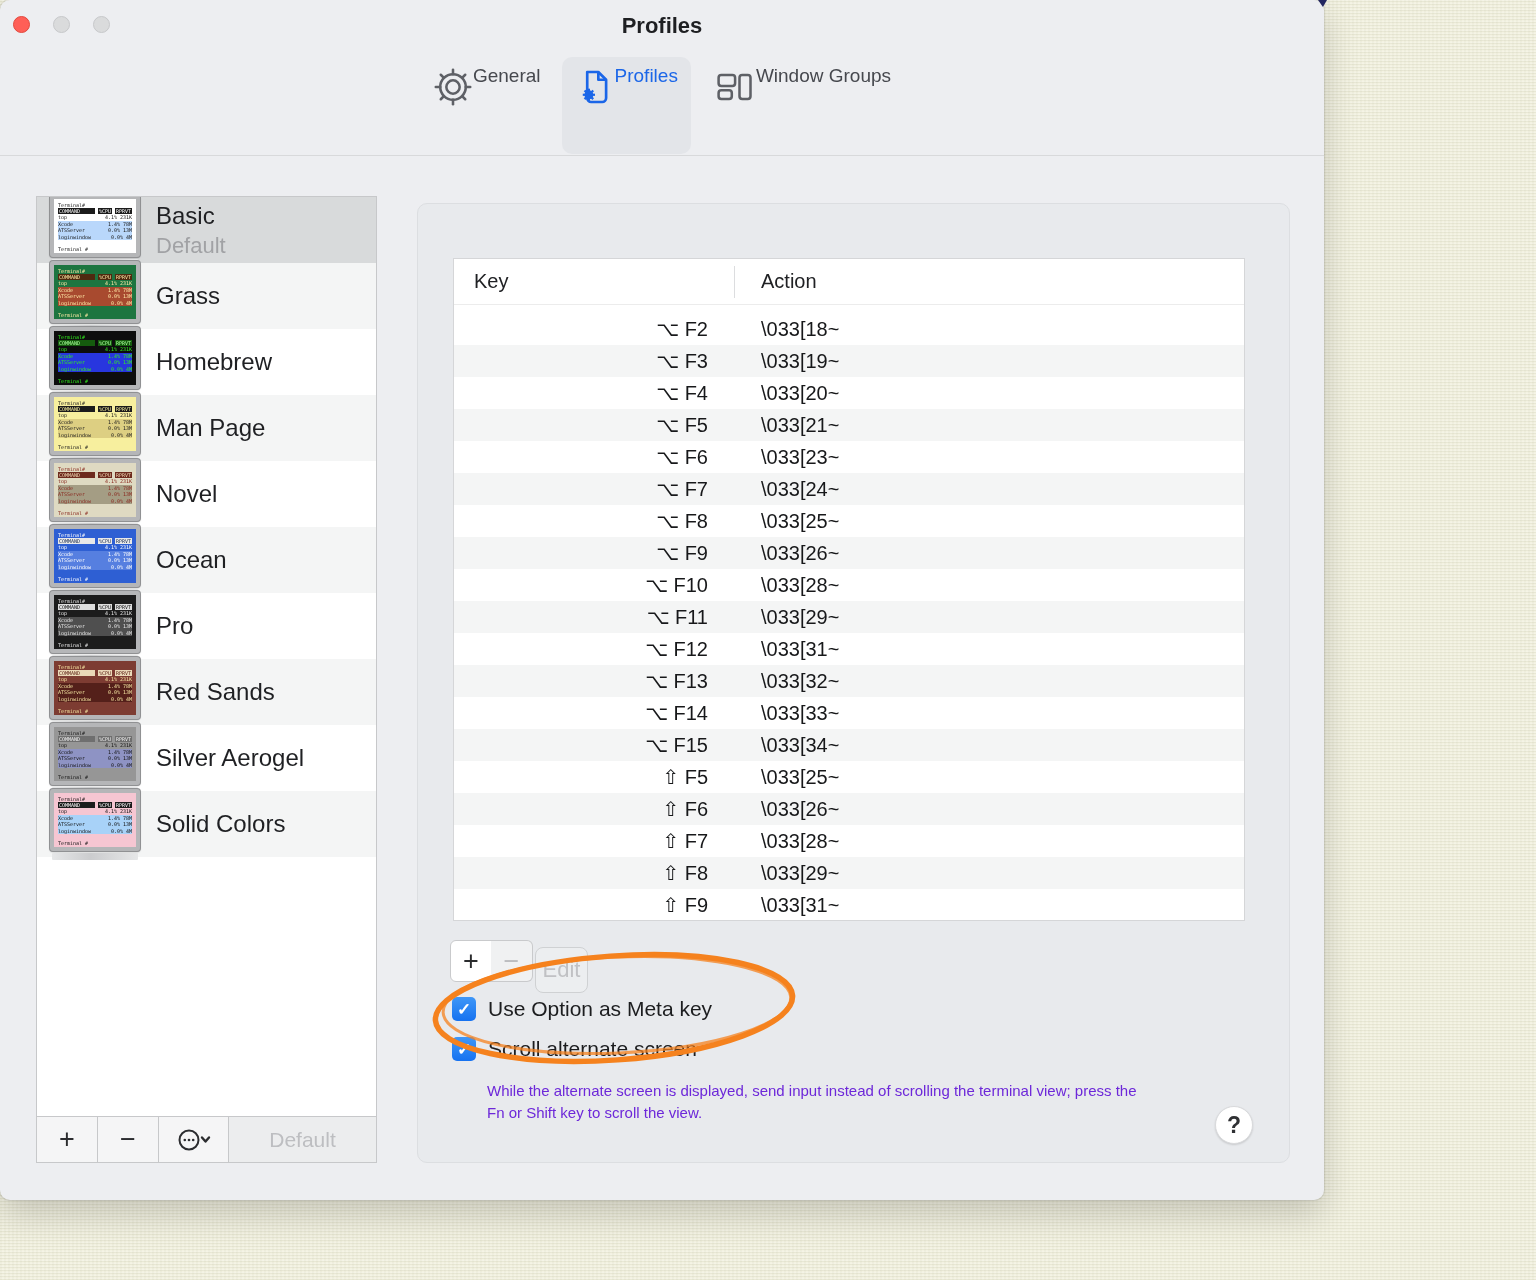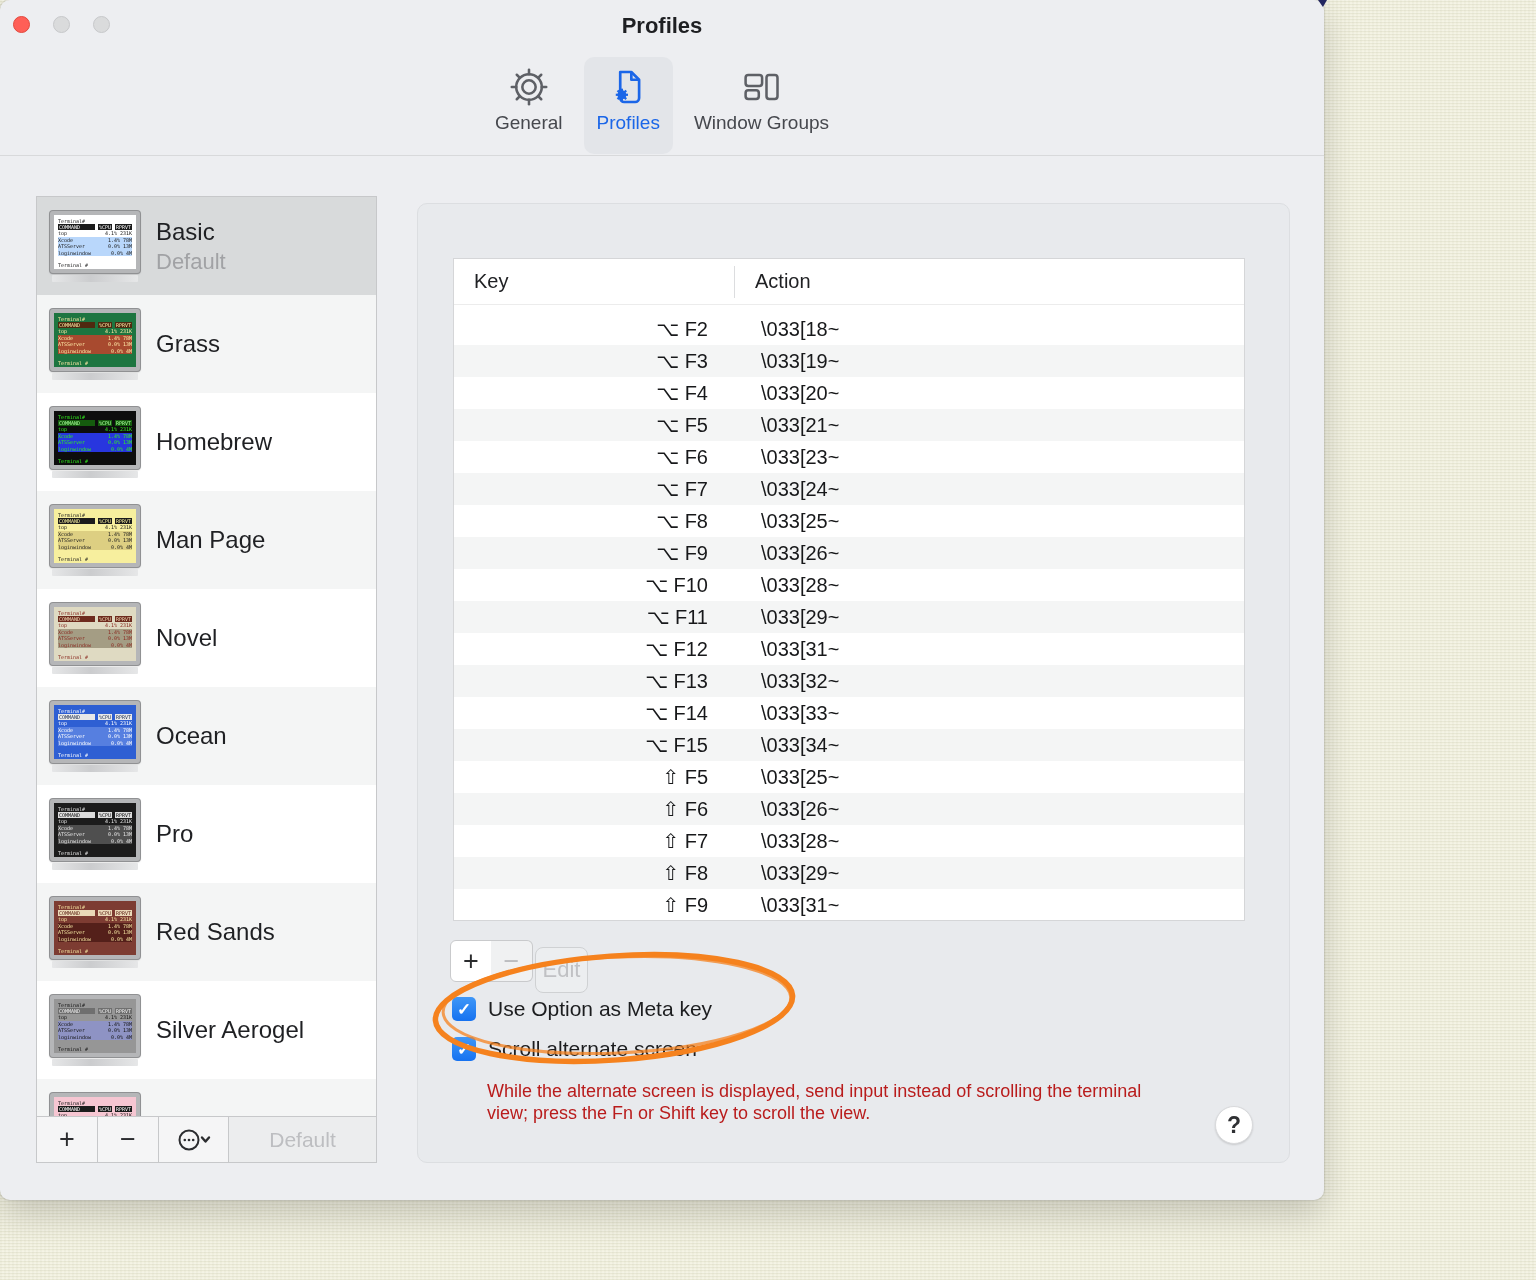--- a/index.html
+++ b/index.html
@@ -20,30 +20,30 @@
   }
   
   .titlebar { position:relative; height:48px; }
   .title { text-align:center; padding-top:13px; font-size:22px; font-weight:bold; color:#1e1f22; }
   .lights { position:absolute; left:13px; top:16px; display:flex; gap:23px; }
   .light { width:17px; height:17px; border-radius:50%; }
   .light.red  { background:#ff5f57; border:1px solid #e2483d; }
   .light.gray { background:#dadbdc; border:1px solid #c7c8ca; }
   
   .toolbar { display:flex; justify-content:center; gap:8px; padding:9px 0 0 0; height:106px; }
-  .tb-item { display:flex; flex-direction:column; align-items:center; justify-content:flex-start;
+  .tb-item { display:flex; flex-direction:row; align-items:flex-start; justify-content:flex-start;
              padding:8px 13px 7px; border-radius:10px; color:#46484e; font-size:19px; }
   .tb-item .tb-icon { height:44px; display:flex; align-items:center; justify-content:center; margin-bottom:3px; }
   .tb-item.selected { background:#e3e5e9; color:#1b66e8; }
   .toolbar-divider { position:absolute; left:0; right:0; top:155px; height:1px; background:#d8d9db; }
   
   .sidebar { position:absolute; left:36px; top:196px; width:341px; height:967px;
              border:1px solid #c7c8ca; background:#ffffff; display:flex; flex-direction:column; }
   .profile-list { flex:1; overflow:hidden; }
-  .profile-row { height:98px; display:flex; align-items:center; padding-left:13px; gap:16px; background:#fff; }
+  .profile-row { height:66px; display:flex; align-items:center; padding-left:13px; gap:16px; background:#fff; }
   .profile-row.alt { background:#f4f5f5; }
   .profile-row.selected { background:#d8dadb; }
   .pmeta { display:flex; flex-direction:column; }
   .pname { font-size:24px; color:#1f2023; }
   .psub  { font-size:22px; color:#a1a2a5; margin-top:3px; }
   .thumb { width:90px; flex:0 0 90px; }
   .thumb-frame { width:90px; height:62px; border:4px solid #b5b6b8; border-radius:3px;
                  box-shadow:0 0 0 1px #909193, 0 1px 2px rgba(0,0,0,.3); overflow:hidden; background:#fff; }
   .tscreen { width:100%; height:100%; font-family:"DejaVu Sans Mono", monospace;
              font-size:5px; line-height:6.4px; padding:3px 4px; overflow:hidden; white-space:nowrap; }
@@ -66,21 +66,21 @@
           background:#d7d9dc; border-radius:9px; padding:2px; z-index:5; }
   .tab { padding:0 23px; font-size:20px; height:33px; display:flex; align-items:center; color:#1d1e20; }
   .tab.selected { background:#ffffff; border-radius:7px; box-shadow:0 1px 3px rgba(0,0,0,.28); }
   .tab-sep { width:1px; height:18px; background:#bcbec1; }
   .tab-sep.hide { visibility:hidden; }
   
   .ktable { position:absolute; left:453px; top:258px; width:792px; height:663px;
             background:#ffffff; border:1px solid #d5d6d8; }
   .khead { height:46px; display:flex; align-items:center; position:relative; border-bottom:1px solid #ececec; }
   .khead .hkey { padding-left:20px; font-size:20px; color:#202124; width:280px; }
-  .khead .haction { padding-left:21px; font-size:20px; color:#202124; }
+  .khead .haction { padding-left:27px; font-size:20px; color:#202124; }
   .khead-divider { position:absolute; left:280px; top:7px; height:32px; width:1px; background:#dcdddf; }
   .krows { margin-top:8px; }
   .krow { height:32px; display:flex; align-items:center; font-size:20px; color:#17181a; }
   .krow:nth-child(even) { background:#f4f5f5; }
   .kcell { width:254px; text-align:right; font-family:"Liberation Sans","DejaVu Sans",sans-serif; }
   .acell { padding-left:53px; }
   
   .btn-plus, .btn-minus { position:absolute; top:940px; width:42px; height:42px;
     display:flex; align-items:center; justify-content:center; font-size:27px;
     border:1px solid #c9cacc; }
@@ -88,21 +88,21 @@
   .btn-minus { left:491px; background:#f0f1f2; color:#bcbdc0; border-left:none; border-radius:0 6px 6px 0; }
   .btn-edit { position:absolute; left:535px; top:947px; width:53px; height:46px;
     background:#eceef0; border:1px solid #cfd1d3; border-radius:8px;
     display:flex; align-items:center; justify-content:center; font-size:22px; color:#c0c1c4; }
   .check-row { position:absolute; left:452px; display:flex; align-items:center; gap:12px; }
   .check-row.r1 { top:997px; }
   .check-row.r2 { top:1037px; }
   .checkbox { width:24px; height:24px; border-radius:5px; background:linear-gradient(#3f97f7,#1672f0);
     color:#fff; display:flex; align-items:center; justify-content:center; font-size:17px; font-weight:bold; }
   .check-label { font-size:21px; color:#1c1d1f; }
-  .desc { position:absolute; left:487px; top:1080px; width:665px; font-size:18px; line-height:22px; color:#b91c1c; }
+  .desc { position:absolute; left:487px; top:1080px; width:665px; font-size:15px; line-height:22px; color:#6d28d9; }
   .help-btn { position:absolute; left:1215px; top:1106px; width:38px; height:38px; border-radius:50%;
     background:#ffffff; border:1px solid #d9dadc; box-shadow:0 1px 2px rgba(0,0,0,.14);
     display:flex; align-items:center; justify-content:center; font-size:23px; font-weight:bold; color:#2f3033; }
   
   .annotation { position:absolute; left:420px; top:938px; width:410px; height:145px; pointer-events:none; z-index:20; }
   
   .speck { position:absolute; left:1318px; top:0; width:9px; height:7px; background:#232760;
            clip-path:polygon(0 0,100% 0,55% 100%); }
   svg.icon { display:block; }
 </style>

